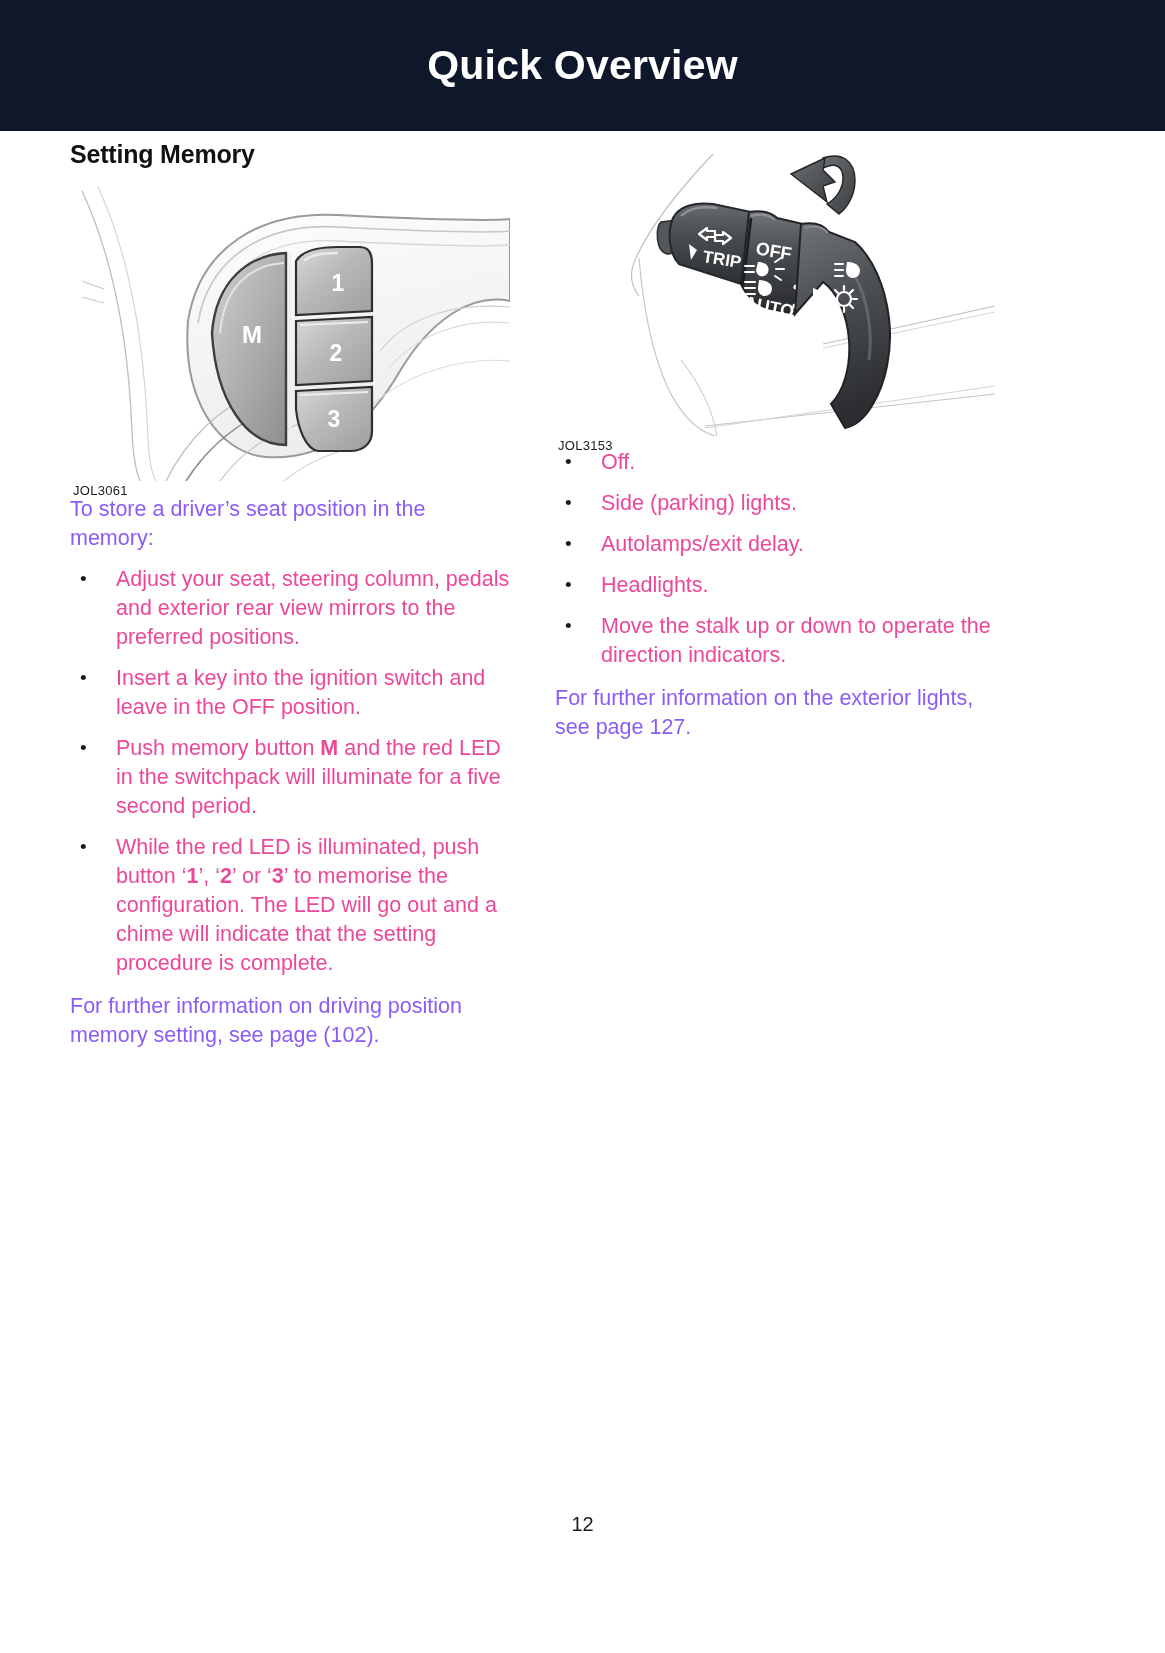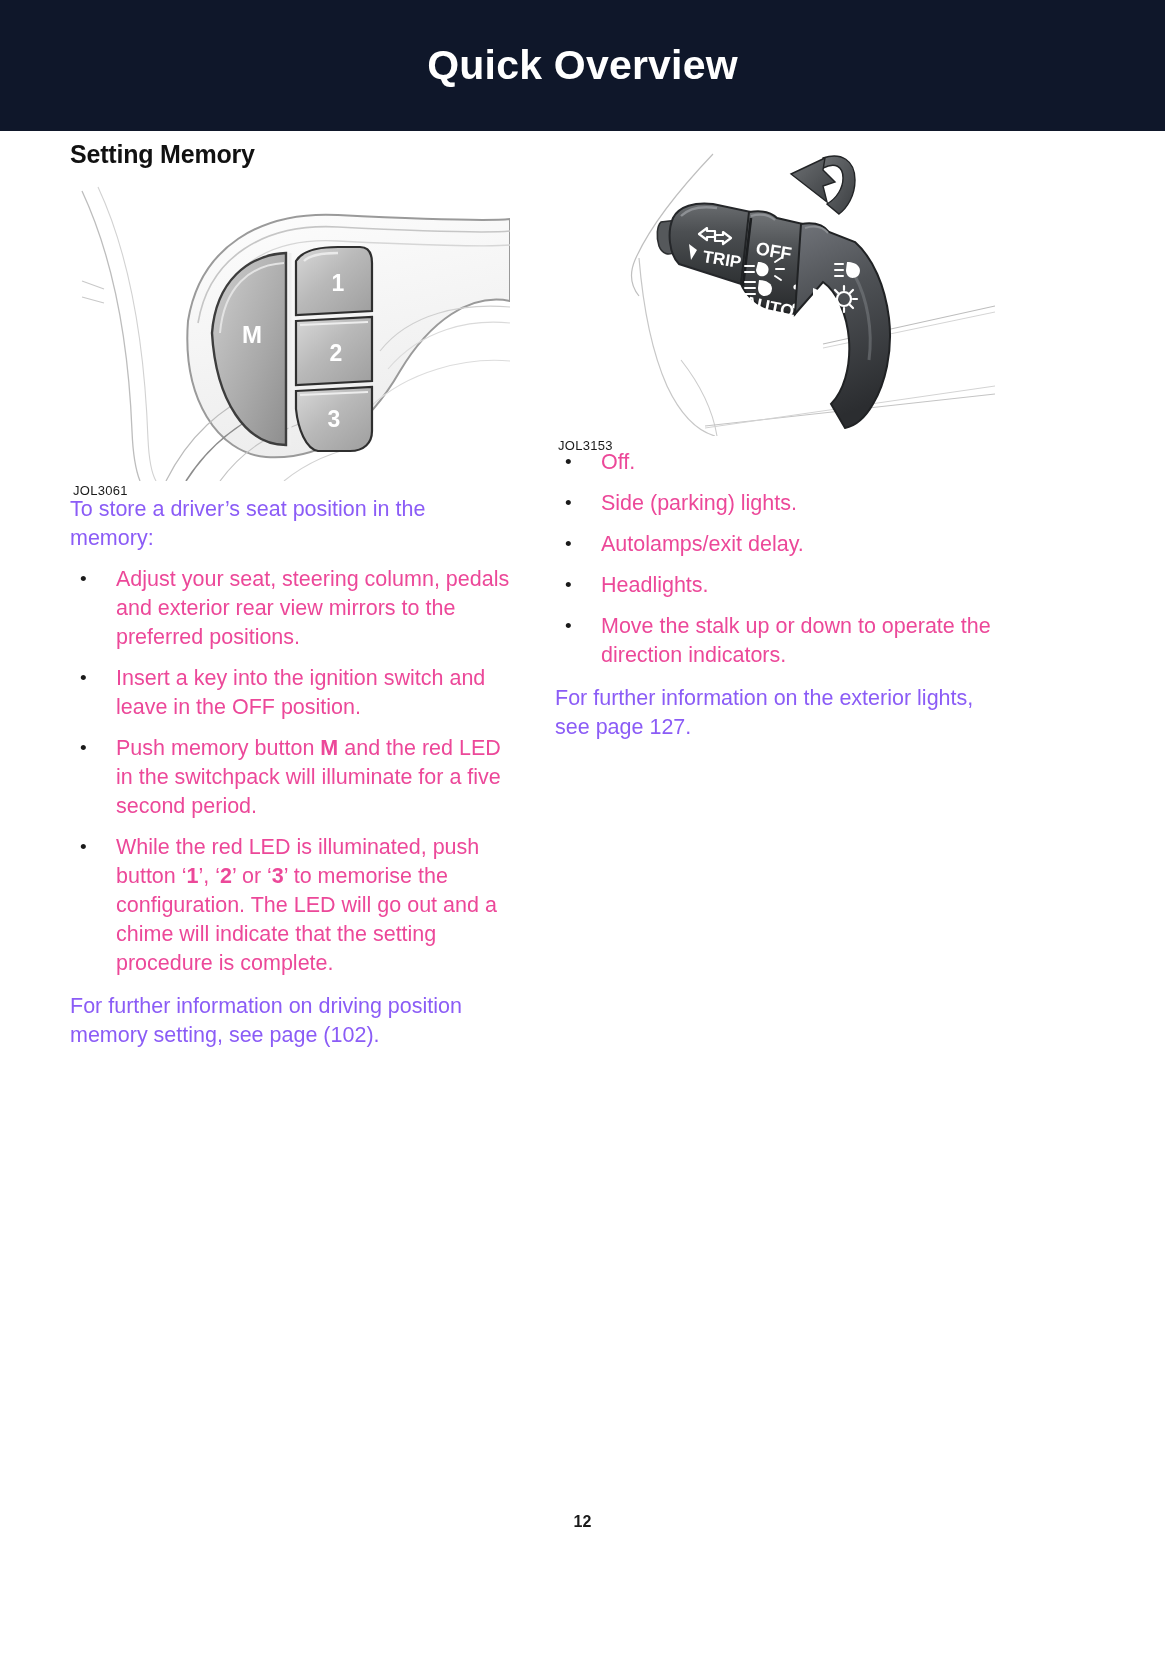--- a/index.html
+++ b/index.html
@@ -110,22 +110,22 @@
   ul.bullets li:last-child { margin-bottom: 0; }
   .b { font-weight: bold; }
 
   
   .page-number {
     position: absolute;
     left: 0;
     top: 1513px;
     width: 1165px;
     text-align: center;
-    font-size: 16px;
-    font-weight: bold;
+    font-size: 20px;
+    font-weight: normal;
     color: #1a1a1a;
   }
 </style>
 </head>
 <body>
 
 <div class="page">
 
   <div class="header-band">
     <div class="header-title">Quick Overview</div>

